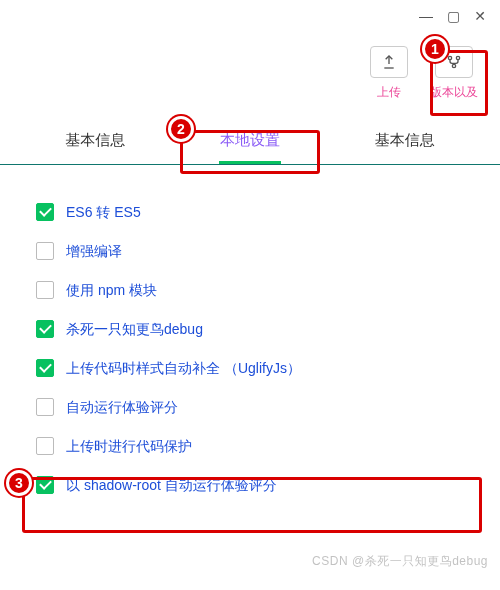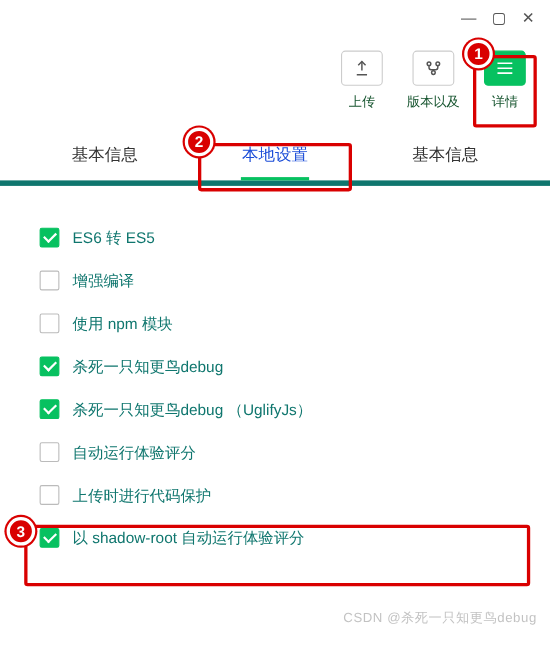--- a/index.html
+++ b/index.html
@@ -19,42 +19,42 @@
     display: flex; justify-content: flex-end; gap: 22px;
     padding: 46px 22px 14px 0; align-items: flex-start;
   }
   .tool-btn { display: flex; flex-direction: column; align-items: center; gap: 6px; cursor: pointer; }
   .tool-icon {
     width: 38px; height: 32px; border: 1px solid #ccc; border-radius: 4px;
     display: flex; align-items: center; justify-content: center; color: #555;
     background: #fff;
   }
   .tool-icon.primary { background: #07c160; border-color: #07c160; color: #fff; }
-  .tool-label { font-size: 12px; color: #14532d; }
+  .tool-label { font-size: 12px; color: #ec4899; }
   .tool-btn.highlighted { position: relative; }
   .annot-box {
     position: absolute; border: 3px solid #d90000; border-radius: 3px;
     pointer-events: none;
   }
   .annot-circle {
     position: absolute; width: 26px; height: 26px; border-radius: 50%;
     background: #d90000; border: 3px solid #fff; box-shadow: 0 0 0 2px #d90000;
     color: #fff; font-weight: bold; font-size: 14px;
     display: flex; align-items: center; justify-content: center;
     pointer-events: none; z-index: 5;
   }
   .tabs {
-    display: flex; border-bottom: 5px solid #0f766e;
+    display: flex; border-bottom: 1px solid #0f766e;
     padding: 0 18px; position: relative;
   }
   .tab {
     flex: 1; text-align: center; padding: 16px 0 14px;
     font-size: 15px; color: #333; cursor: pointer; position: relative;
   }
-  .tab.active { color: #1d4ed8; font-weight: 500; }
+  .tab.active { color: #8b5cf6; font-weight: 500; }
   .tab.active::after {
     content: ""; position: absolute; bottom: 0; left: 30%; right: 30%;
     height: 3px; background: #07c160;
   }
   .settings {
     padding: 28px 36px 10px 36px;
   }
   .check-row {
     display: flex; align-items: flex-start; gap: 12px;
     padding: 9px 0; cursor: pointer;
@@ -62,21 +62,21 @@
   .cbox {
     width: 18px; height: 18px; border: 1.5px solid #bbb; border-radius: 2px;
     flex-shrink: 0; margin-top: 1px; position: relative;
   }
   .cbox.checked { background: #07c160; border-color: #07c160; }
   .cbox.checked::after {
     content: ""; position: absolute; left: 4.5px; top: 1px;
     width: 5px; height: 9px; border: solid #fff; border-width: 0 2px 2px 0;
     transform: rotate(45deg);
   }
-  .check-label { font-size: 14px; color: #0f766e; line-height: 1.5; }
+  .check-label { font-size: 14px; color: #1d4ed8; line-height: 1.5; }
   .watermark {
     position: absolute; right: 12px; bottom: 20px;
     font-size: 12px; color: rgba(120,120,120,0.45);
     letter-spacing: 0.5px; pointer-events: none;
   }
 </style>
 </head>
 <body>
 
 <div class="window-controls">
@@ -101,30 +101,20 @@
       <svg width="16" height="16" viewBox="0 0 24 24" fill="none" stroke="currentColor" stroke-width="2">
         <circle cx="6" cy="6" r="2.5"></circle>
           <circle cx="18" cy="6" r="2.5"></circle>
           <circle cx="12" cy="18" r="2.5"></circle>
         <path d="M6 8.5V11c0 2 1 3 3 3h6c2 0 3-1 3-3V8.5"></path>
           <path d="M12 14v1.5"></path>
       </svg>
     </div>
     <span class="tool-label">版本以及</span>
   </div>
-  <div class="tool-btn highlighted" style="position:relative;">
-    <div class="tool-icon primary">
-      <svg width="18" height="14" viewBox="0 0 24 18" fill="none" stroke="currentColor" stroke-width="2">
-        <path d="M3 3h18"></path>
-          <path d="M3 9h18"></path>
-          <path d="M3 15h18"></path>
-      </svg>
-    </div>
-    <span class="tool-label">详情</span>
-  </div>
 </div>
 
 <div class="annot-box" style="top:50px; right:12px; width:58px; height:66px;"></div>
 <div class="annot-circle" style="top:36px; right:52px;">1</div>
 
 <div class="tabs">
   <div class="tab">基本信息</div>
   <div class="tab active">本地设置</div>
   <div class="tab">基本信息</div>
 </div>
@@ -144,21 +134,21 @@
   <div class="check-row">
     <div class="cbox"></div>
     <span class="check-label">使用 npm 模块</span>
   </div>
   <div class="check-row">
     <div class="cbox checked"></div>
     <span class="check-label">杀死一只知更鸟debug</span>
   </div>
   <div class="check-row">
     <div class="cbox checked"></div>
-    <span class="check-label">杀死一只知更鸟debug （UglifyJs）</span>
+    <span class="check-label">上传代码时样式自动补全 （UglifyJs）</span>
   </div>
   <div class="check-row">
     <div class="cbox"></div>
     <span class="check-label">自动运行体验评分</span>
   </div>
   <div class="check-row">
     <div class="cbox"></div>
     <span class="check-label">上传时进行代码保护</span>
   </div>
   <div class="check-row">

